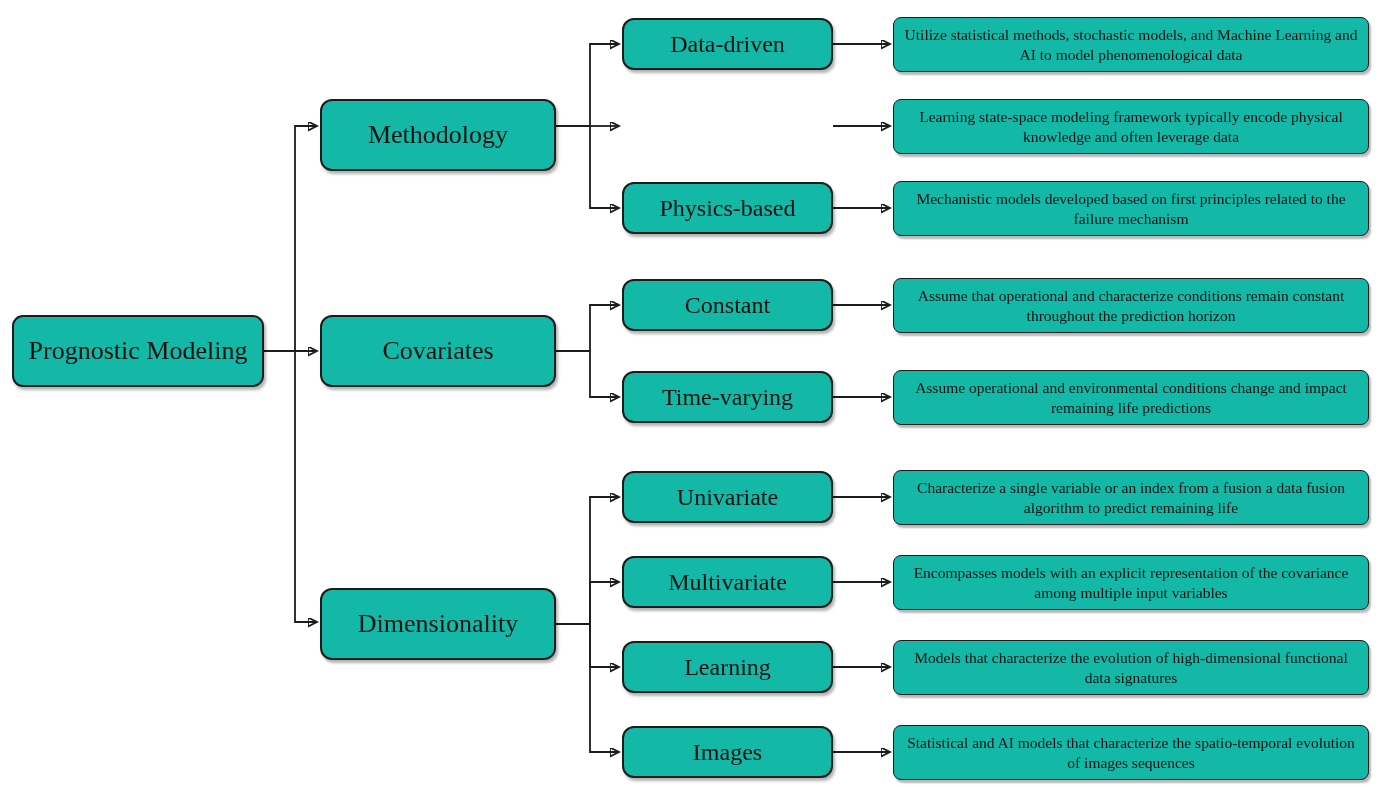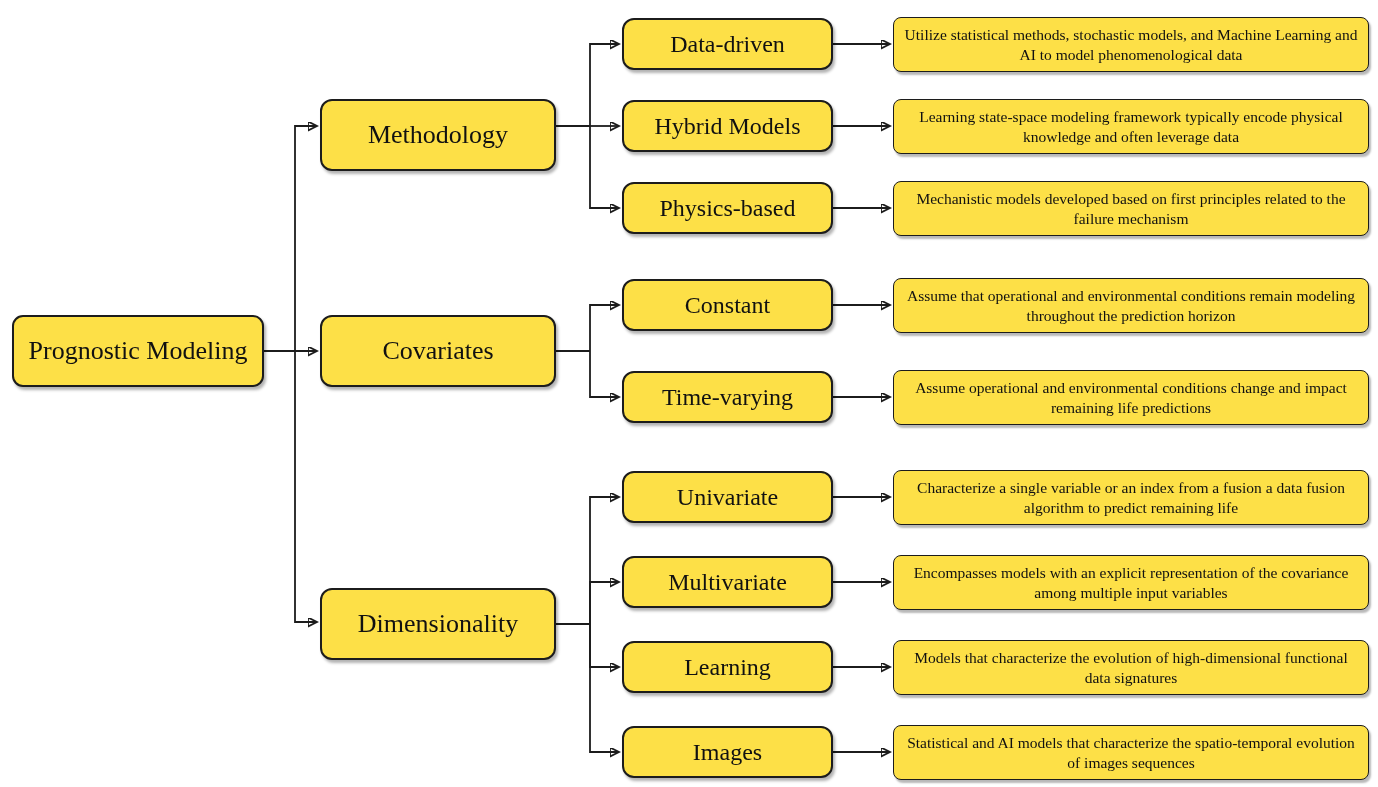--- a/index.html
+++ b/index.html
@@ -11,21 +11,21 @@
     position: relative;
     width: 1378px;
     height: 787px;
     background: #ffffff;
     font-family: "Liberation Serif", "DejaVu Serif", serif;
     color: #111111;
     overflow: hidden;
   }
   .node {
     position: absolute;
-    background: #fde047;
+    background: #14b8a6;
     border: 2px solid #1c1c1c;
     border-radius: 12px;
     box-shadow: 2px 3px 3px rgba(0,0,0,0.30);
     display: flex;
     align-items: center;
     justify-content: center;
     text-align: center;
     box-sizing: border-box;
   }
   .root-node {
@@ -104,34 +104,33 @@
     <path d="M 833 752 H 890" marker-end="url(#arrow)"></path>
   </svg>
 
   <div class="node root-node">Prognostic Modeling</div>
 
   <div class="node branch-node" style="top:99px">Methodology</div>
   <div class="node branch-node" style="top:588px">Dimensionality</div>
   <div class="node branch-node" style="top:315px">Covariates</div>
 
   <div class="node leaf-node" style="top:18px">Data-driven</div>
-  <div class="node leaf-node" style="top:100px">Hybrid Models</div>
   <div class="node leaf-node" style="top:182px">Physics-based</div>
 
   <div class="node leaf-node" style="top:279px">Constant</div>
   <div class="node leaf-node" style="top:371px">Time-varying</div>
 
   <div class="node leaf-node" style="top:471px">Univariate</div>
   <div class="node leaf-node" style="top:556px">Multivariate</div>
   <div class="node leaf-node" style="top:641px">Learning</div>
   <div class="node leaf-node" style="top:726px">Images</div>
 
   <div class="node desc-node" style="top:17px">Utilize statistical methods, stochastic models, and Machine Learning and AI to model phenomenological data</div>
   <div class="node desc-node" style="top:99px">Learning state-space modeling framework typically encode physical knowledge and often leverage data</div>
   <div class="node desc-node" style="top:181px">Mechanistic models developed based on first principles related to the failure mechanism</div>
-  <div class="node desc-node" style="top:278px">Assume that operational and environmental conditions remain modeling throughout the prediction horizon</div>
+  <div class="node desc-node" style="top:278px">Assume that operational and characterize conditions remain constant throughout the prediction horizon</div>
   <div class="node desc-node" style="top:370px">Assume operational and environmental conditions change and impact remaining life predictions</div>
   <div class="node desc-node" style="top:470px">Characterize a single variable or an index from a fusion a data fusion algorithm to predict remaining life</div>
   <div class="node desc-node" style="top:555px">Encompasses models with an explicit representation of the covariance among multiple input variables</div>
   <div class="node desc-node" style="top:640px">Models that characterize the evolution of high-dimensional functional data signatures</div>
   <div class="node desc-node" style="top:725px">Statistical and AI models that characterize the spatio-temporal evolution of images sequences</div>
 
 </div>
 
 </body></html>

